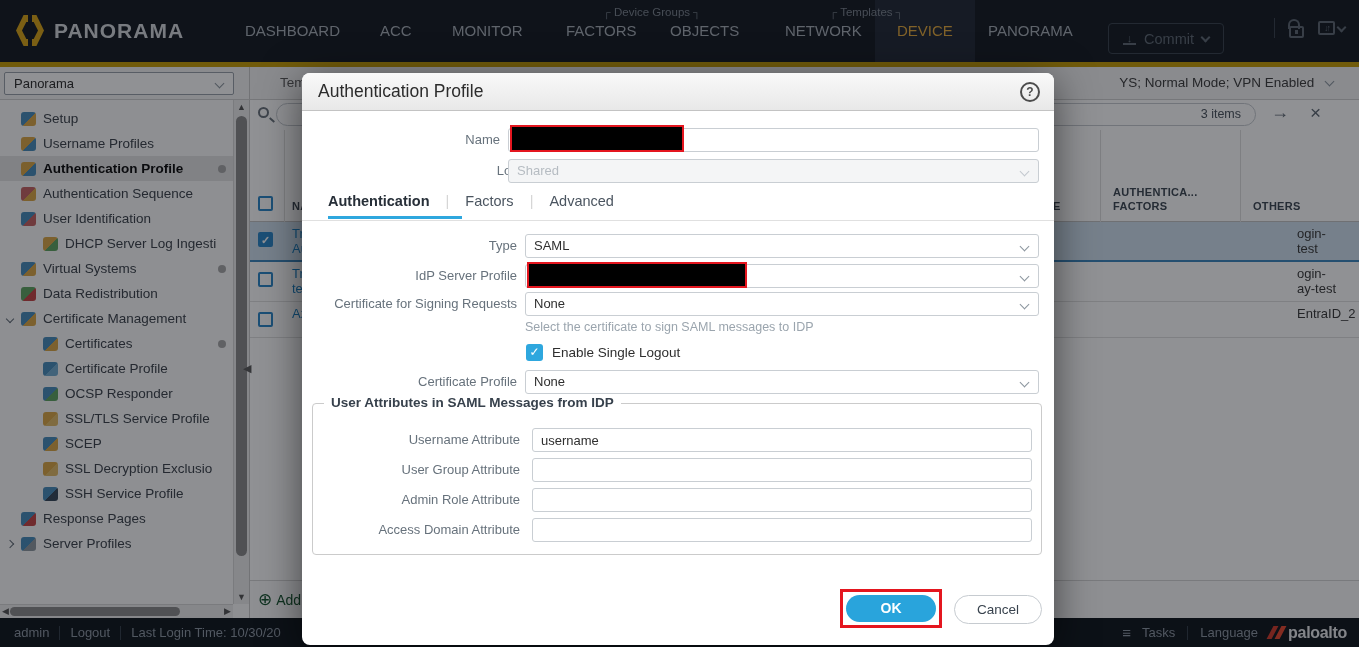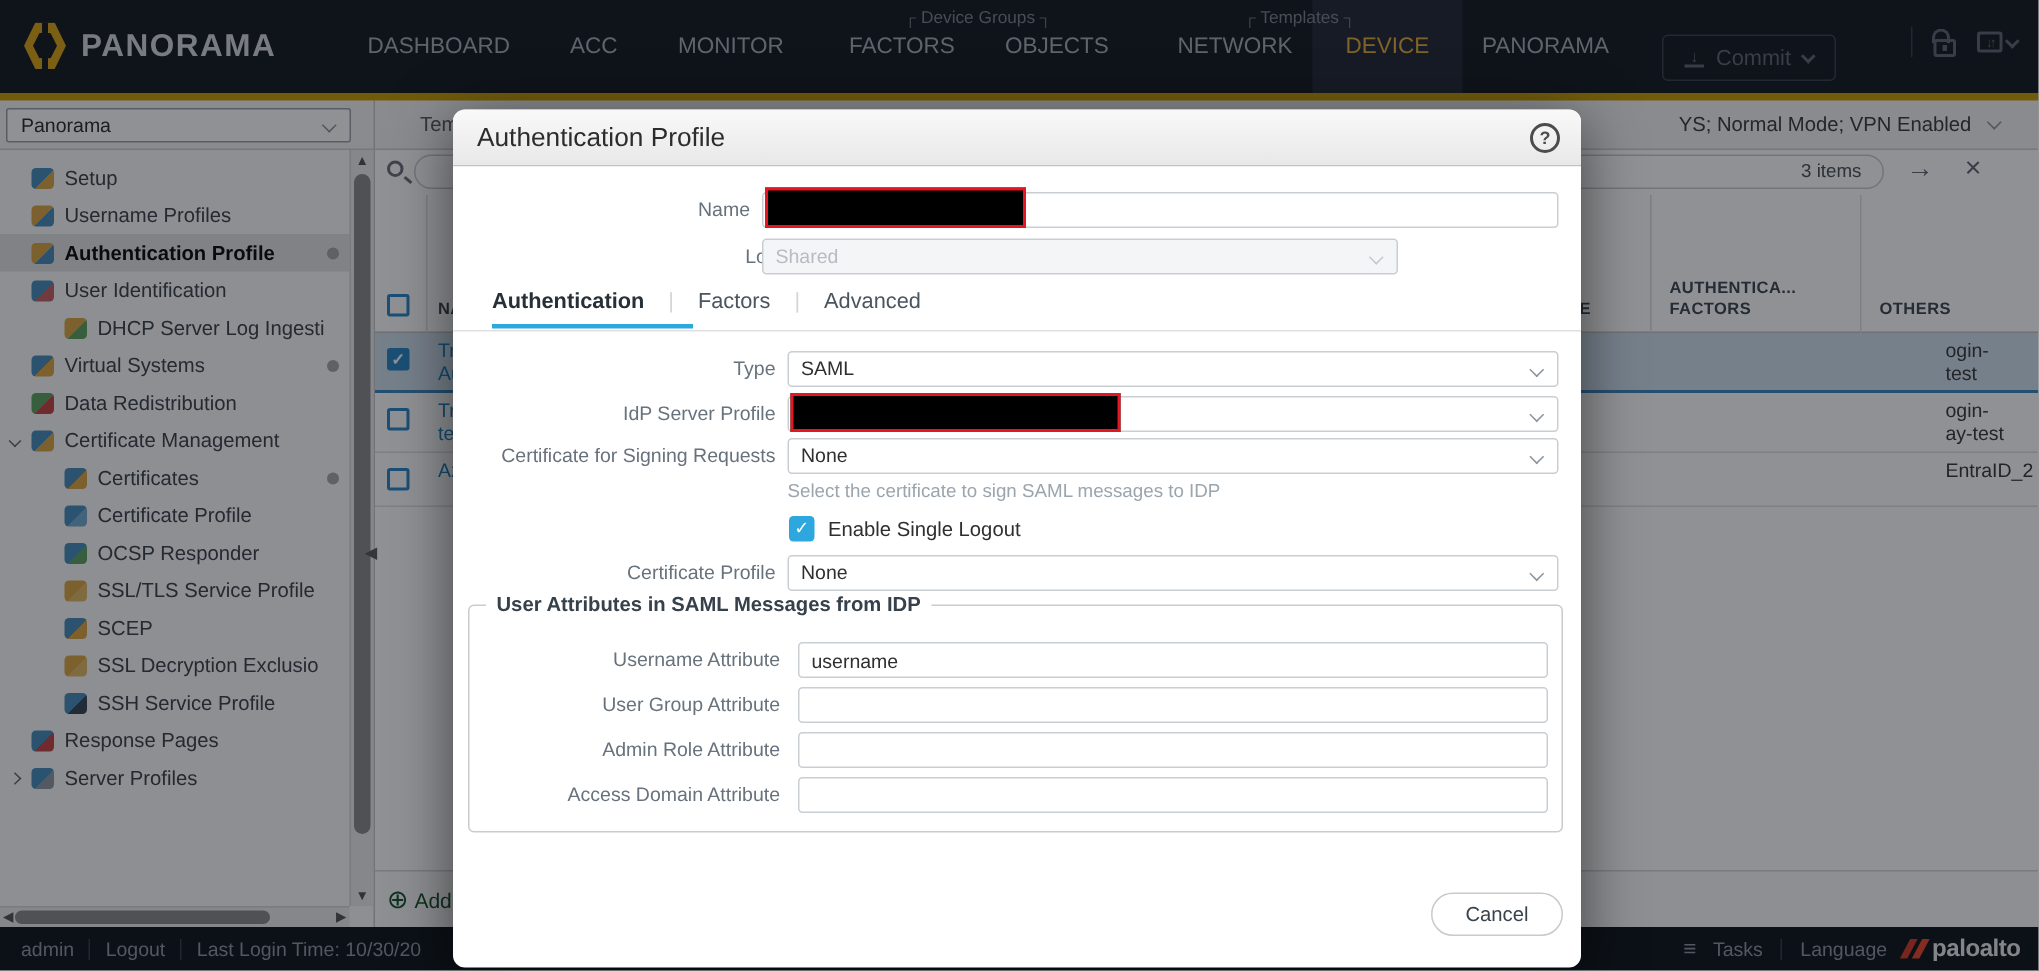--- a/index.html
+++ b/index.html
@@ -205,20 +205,25 @@
           <span>Username Profiles</span>
         </div>
         <div class="titem sel">
           <span class="cvslot"></span>
           <span class="ticon" style="background: linear-gradient(135deg, rgb(217, 163, 60) 55%, rgb(63, 135, 184) 55%);"></span>
           <span>Authentication Profile</span>
           <span class="tdot"></span>
         </div>
         <div class="titem">
           <span class="cvslot"></span>
+          <span class="ticon" style="background: linear-gradient(135deg, rgb(194, 91, 91) 55%, rgb(217, 163, 60) 55%);"></span>
+          <span>Authentication Sequence</span>
+        </div>
+        <div class="titem">
+          <span class="cvslot"></span>
           <span class="ticon" style="background: linear-gradient(135deg, rgb(63, 135, 184) 55%, rgb(194, 91, 91) 55%);"></span>
           <span>User Identification</span>
         </div>
         <div class="titem d1">
           <span class="cvslot"></span>
           <span class="ticon" style="background: linear-gradient(135deg, rgb(217, 163, 60) 55%, rgb(87, 160, 90) 55%);"></span>
           <span>DHCP Server Log Ingesti</span>
         </div>
         <div class="titem">
           <span class="cvslot"></span>
@@ -401,21 +406,21 @@
     <div class="dhead">
       <span class="dtitle">Authentication Profile</span>
       <span class="dhelp">?</span>
     </div>
 
     <div class="dlabel" style="left:0;width:198px;top:55px;">Name</div>
     <input class="dinput" style="left: 206px; width: 531px; top: 55px;">
     <div class="redact" style="left:208px;top:52px;width:174px;height:27px;"></div>
 
     <div class="dlabel" style="left:4px;width:198px;top:86px;margin-left:42px;">Location</div>
-    <div class="dselect disabled" style="left:206px;width:424px;top:86px;">
+    <div class="dselect disabled" style="left:206px;width:531px;top:86px;">
       <span>Shared</span>
       <span class="schev" style="border-color:#c3c9cf;"></span>
     </div>
 
     <div class="dtabs">
       <span class="dtab active">Authentication</span>
       <span class="tabsep">|</span>
       <span class="dtab">Factors</span>
       <span class="tabsep">|</span>
       <span class="dtab">Advanced</span>
@@ -456,15 +461,18 @@
 
     <div class="dlabel" style="left:0;width:218px;top:355px;">Username Attribute</div>
     <input class="dinput" style="left: 230px; width: 500px; top: 355px;" value="username">
     <div class="dlabel" style="left:0;width:218px;top:385px;">User Group Attribute</div>
     <input class="dinput" style="left: 230px; width: 500px; top: 385px;" value="">
     <div class="dlabel" style="left:0;width:218px;top:415px;">Admin Role Attribute</div>
     <input class="dinput" style="left: 230px; width: 500px; top: 415px;" value="">
     <div class="dlabel" style="left:0;width:218px;top:445px;">Access Domain Attribute</div>
     <input class="dinput" style="left: 230px; width: 500px; top: 445px;" value="">
 
+    <div class="okwrap">
+      <div class="okbtn">OK</div>
+    </div>
     <div class="cancelbtn">Cancel</div>
   </div>
 </div>
 
 </body></html>

